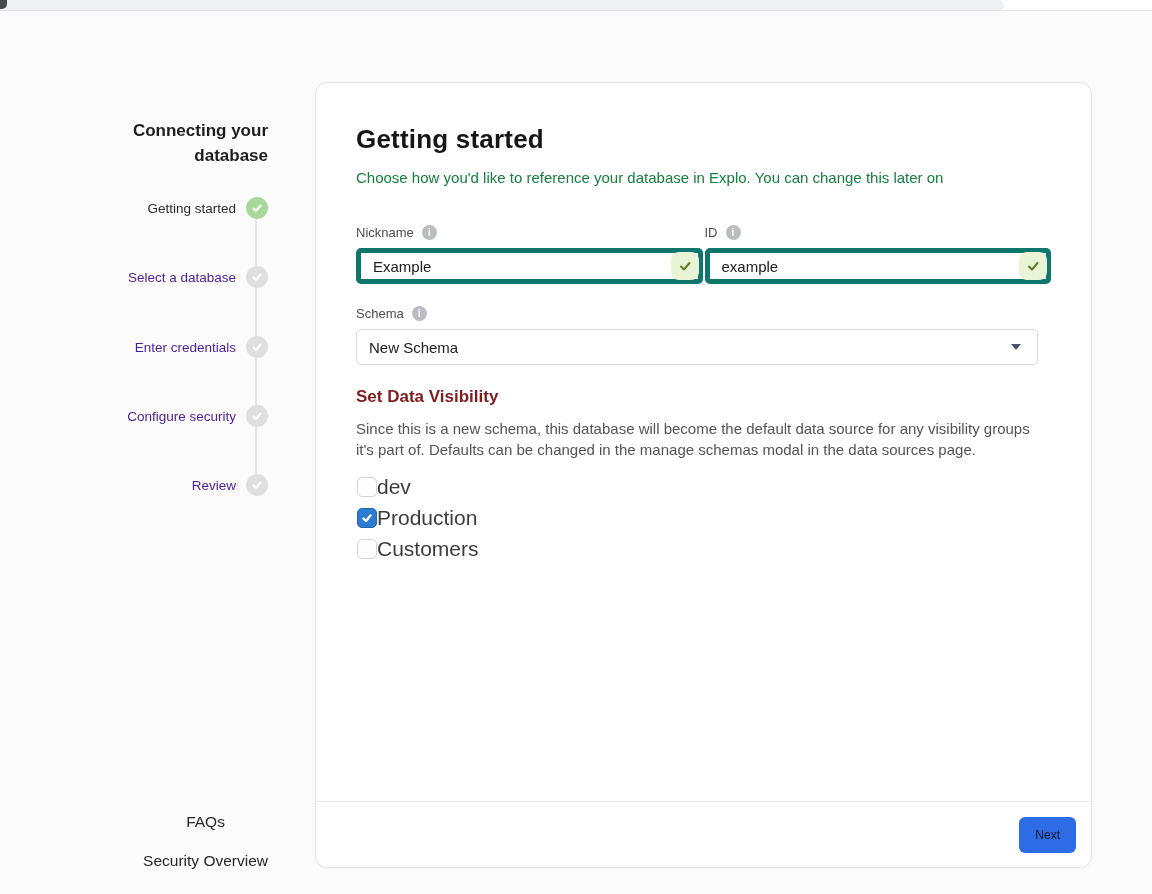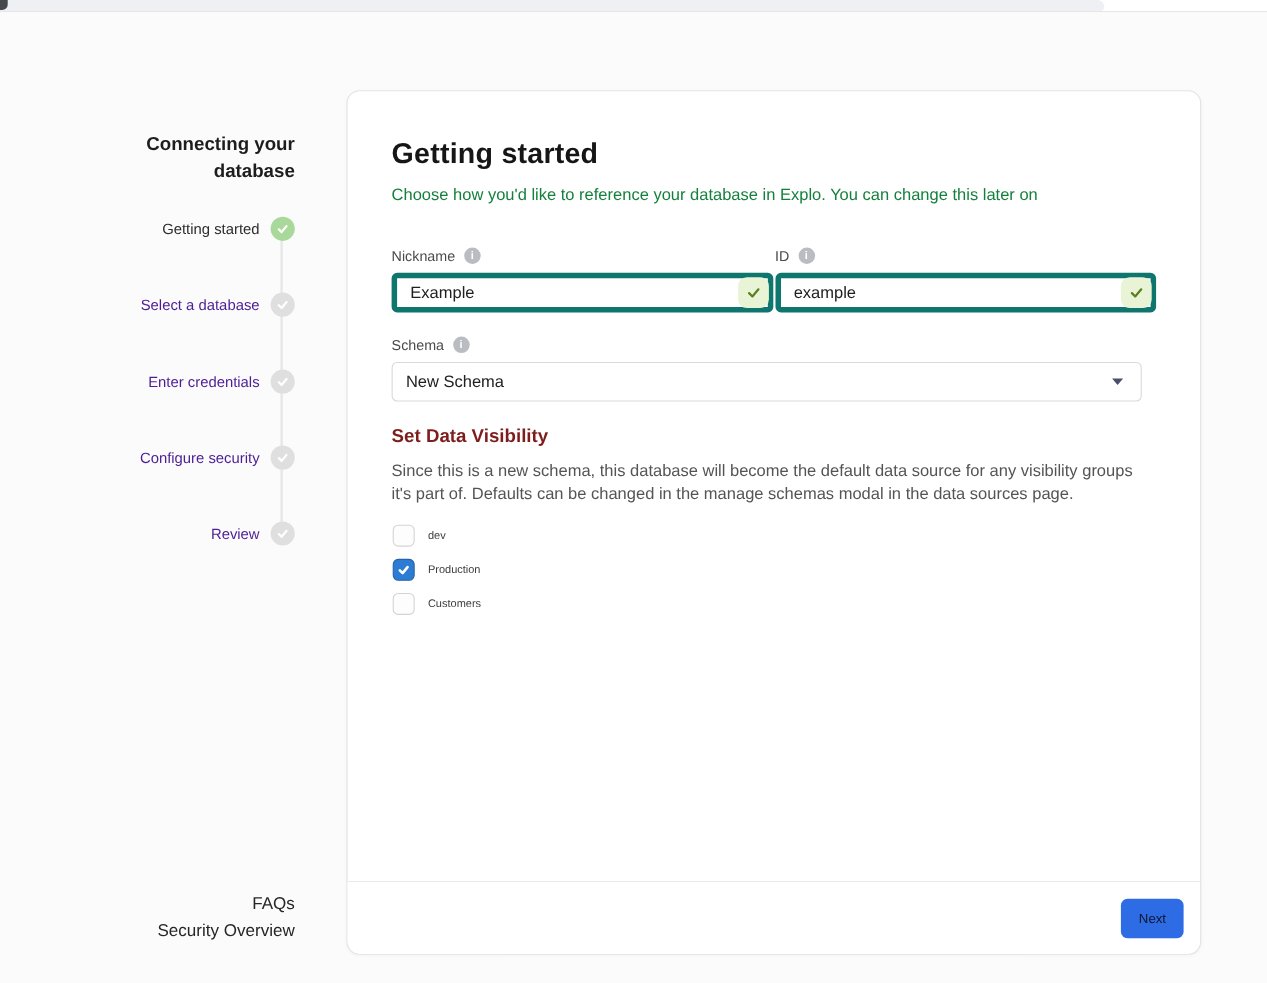--- a/index.html
+++ b/index.html
@@ -27,21 +27,21 @@
   .step { position:absolute; right:0; height:22px; display:flex; align-items:center; cursor:pointer; }
   .step-label { font-size:13.5px; color:#4c1d95; margin-right:10px; white-space:nowrap; }
   .step-label.active { color:#2c2c2e; }
   .step-circle {
     width:22px; height:22px; border-radius:50%; background:#dfdfdf;
     display:flex; align-items:center; justify-content:center; flex:0 0 auto;
   }
   .step-circle.complete { background:#a9d99a; }
   .sidebar-links {
     position:absolute; top:811px; right:0;
-    display:flex; flex-direction:column; align-items:flex-end; gap:3px;
+    display:flex; flex-direction:column; align-items:center; gap:17px;
   }
   .sidebar-links a { font-size:15.5px; line-height:22px; color:#262628; text-decoration:none; cursor:pointer; white-space:nowrap; }
 
   
   .card {
     position:absolute; left:315px; top:82px; width:777px; height:786px;
     background:#fff; border:1px solid #e3e3e5; border-radius:12px;
     box-shadow:0 1px 3px rgba(0,0,0,0.03);
   }
   .card-body { padding:38px 40px 0; }
@@ -78,21 +78,21 @@
   .section-title { margin-top:22px; font-size:17px; font-weight:700; color:#7f1d1d; }
   .section-desc { margin-top:11px; font-size:15px; line-height:21px; color:#545456; max-width:688px; }
 
   .checkbox-list { margin-top:16px; display:flex; flex-direction:column; gap:9px; }
   .checkbox-row { display:flex; align-items:center; height:22px; cursor:pointer; }
   .checkbox-box {
     width:20px; height:20px; border:1px solid #d4d4d6; border-radius:5px; background:#fdfdfd;
     margin-left:1px; display:flex; align-items:center; justify-content:center; flex:0 0 auto;
   }
   .checkbox-box.checked { background:#2c7cd3; border-color:#2463a8; }
-  .checkbox-label { margin-left:12px; font-size:10px; color:#3c3c3e; }
+  .checkbox-label { font-size:21px; color:#3c3c3e; }
 
   .card-footer {
     position:absolute; left:0; right:0; bottom:0; height:66px;
     border-top:1px solid #e8e8ea; border-radius:0 0 12px 12px;
     display:flex; align-items:center; justify-content:flex-end; padding-right:15px; background:#fff;
   }
   .next-btn {
     height:36px; padding:0 16px; background:#2e6ce5; color:#0f172a; border:none; border-radius:6px;
     font-size:12px; font-weight:500; font-family:inherit; cursor:pointer;
   }

